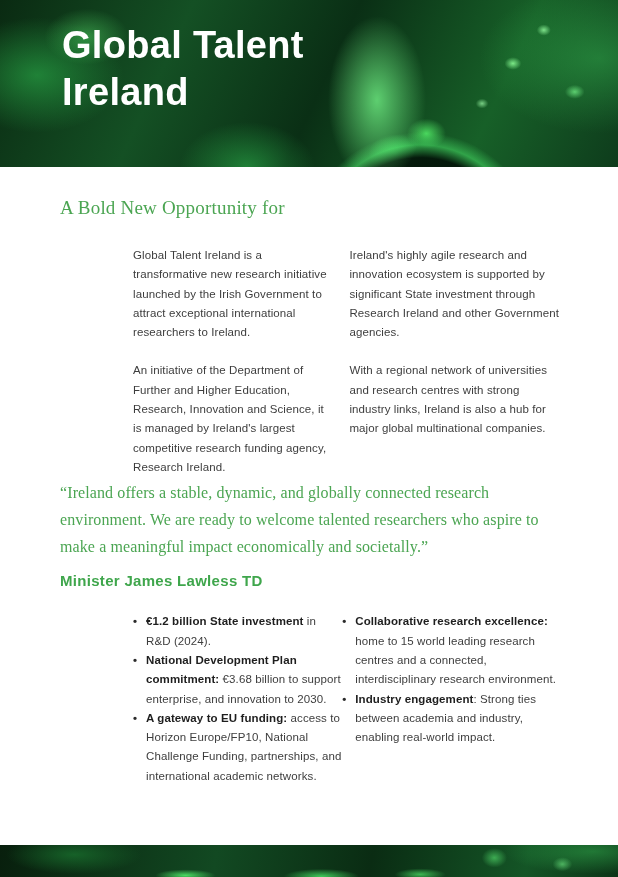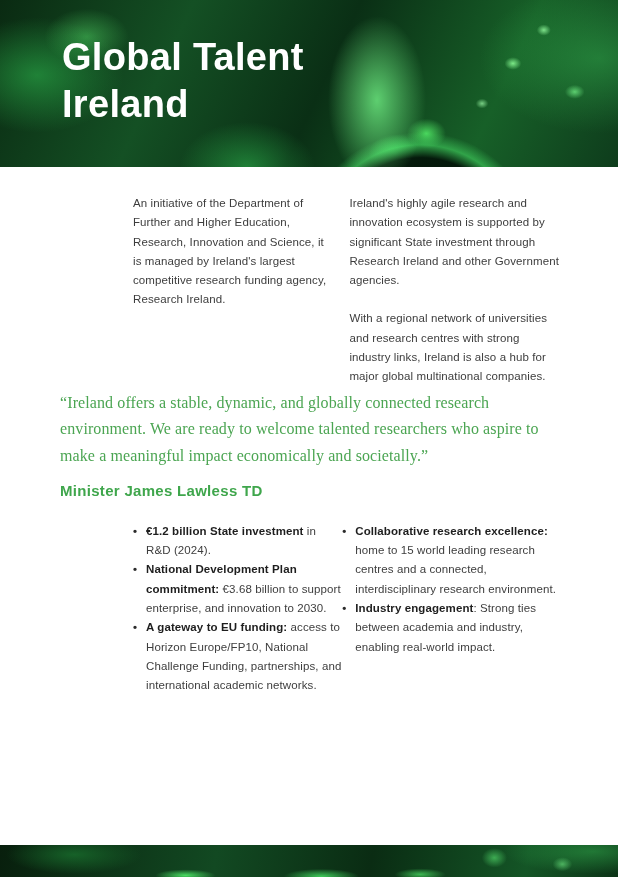--- a/index.html
+++ b/index.html
@@ -37,21 +37,21 @@
       radial-gradient(40px 8px at 30% 95%, rgba(80,235,105,0.9), transparent 75%),
       radial-gradient(50px 10px at 52% 98%, rgba(70,225,100,0.85), transparent 75%),
       radial-gradient(34px 8px at 68% 92%, rgba(80,235,105,0.7), transparent 75%),
       radial-gradient(18px 14px at 80% 40%, rgba(90,235,115,0.6), transparent 70%),
       radial-gradient(14px 10px at 91% 60%, rgba(120,250,140,0.55), transparent 70%),
       radial-gradient(90px 26px at 12% 30%, rgba(25,110,45,0.8), transparent 75%),
       radial-gradient(120px 30px at 96% 20%, rgba(55,190,85,0.45), transparent 75%),
       linear-gradient(100deg, #081f0d 0%, #124922 35%, #0a2c13 60%, #145526 85%, #0c3417 100%);
   }
   .header-title{
-    position:absolute;left:62px;top:34px;
+    position:absolute;left:62px;top:22px;
     color:#ffffff;font-weight:700;
     font-size:38px;line-height:47px;letter-spacing:0.3px;
   }
   .header-title span{display:block;}
   
   .content{padding:0 55px 0 60px;}
   .intro-heading{
     margin:27px 0 0 0;
     font-family:"Liberation Serif", serif;
     font-weight:400;
@@ -99,24 +99,26 @@
   <div class="banner banner--header">
     <div class="header-title">
       <span>Global Talent</span>
       <span>Ireland</span>
     </div>
   </div>
 
   <div class="content">
 
     <h1 class="intro-heading">
+      <span>A Bold New Opportunity for</span>
     </h1>
 
     <div class="columns">
       <div class="col col--l">
+        <p>Global Talent Ireland is a transformative new research initiative launched by the Irish Government to attract exceptional international researchers to Ireland.</p>
         <p>An initiative of the Department of Further and Higher Education, Research, Innovation and Science, it is managed by Ireland's largest competitive research funding agency, Research Ireland.</p>
       </div>
       <div class="col col--r">
         <p>Ireland's highly agile research and innovation ecosystem is supported by significant State investment through Research Ireland and other Government agencies.</p>
         <p>With a regional network of universities and research centres with strong industry links, Ireland is also a hub for major global multinational companies.</p>
       </div>
     </div>
 
     <p class="quote">“Ireland offers a stable, dynamic, and globally connected research environment. We are ready to welcome talented researchers who aspire to make a meaningful impact economically and societally.”</p>
     <p class="attribution">Minister James Lawless TD</p>

